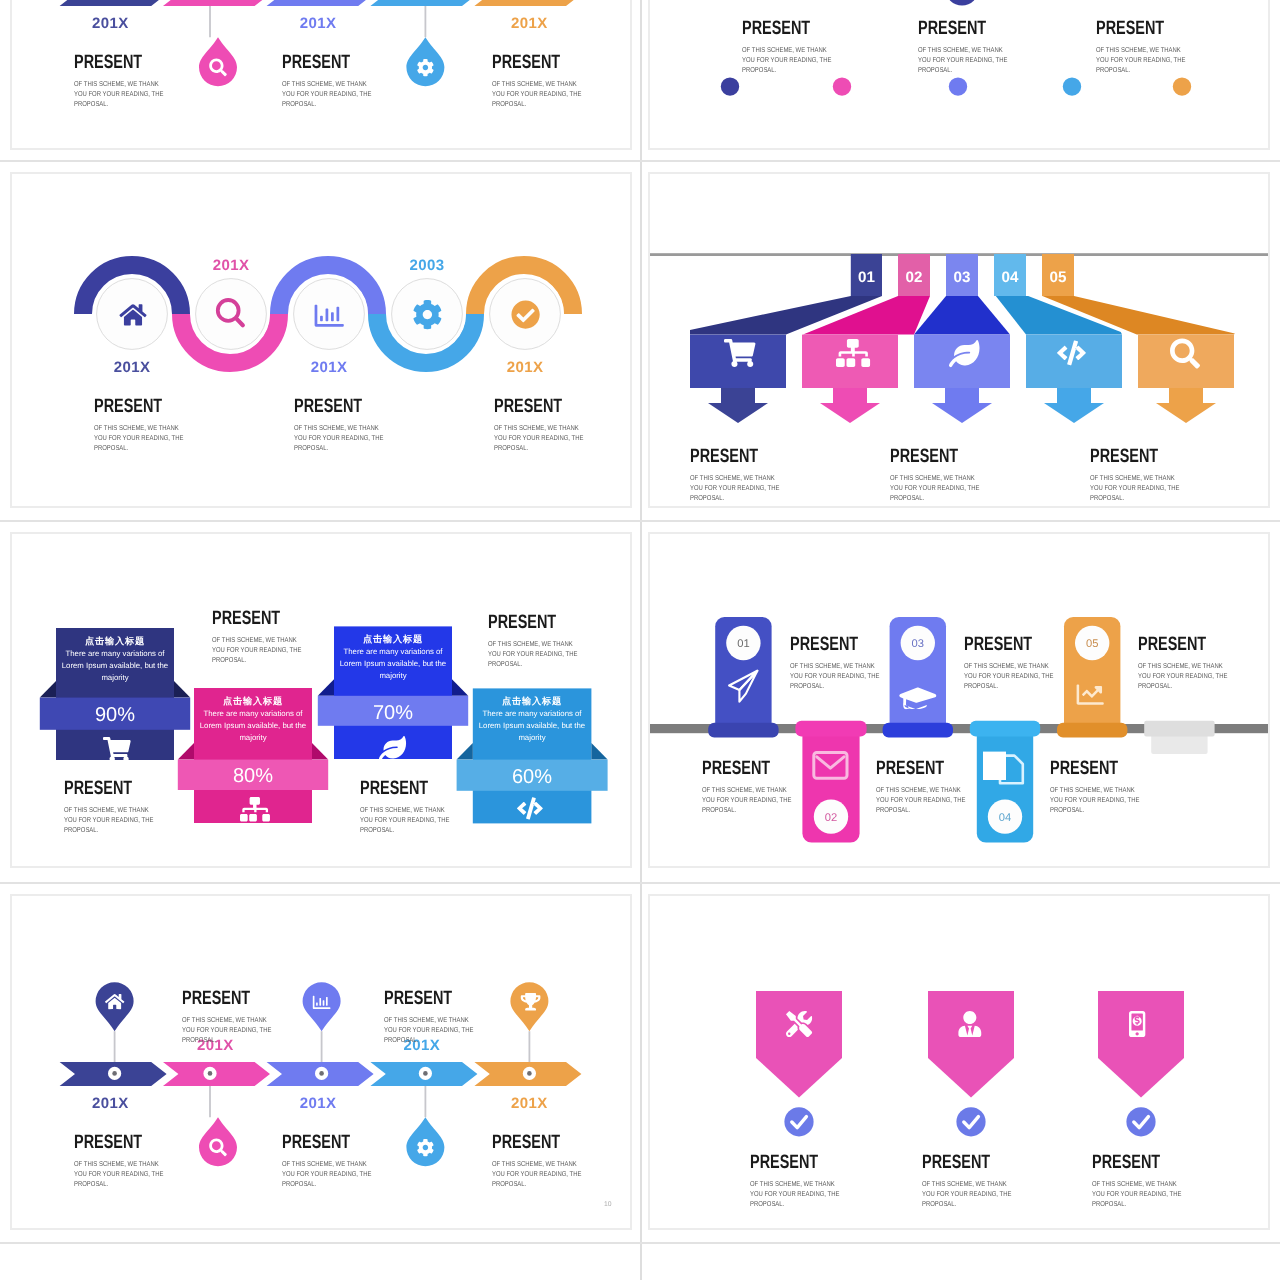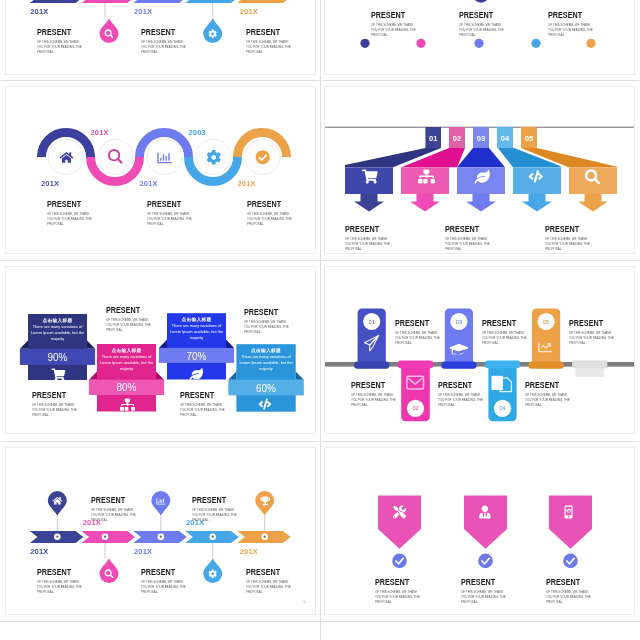--- a/index.html
+++ b/index.html
@@ -5,21 +5,21 @@
 <style>
 html,body{margin:0;padding:0;}
 body{width:640px;height:640px;background:#ffffff;font-family:"Liberation Sans",sans-serif;overflow:hidden;}
 .page{position:relative;width:640px;height:640px;background:#ffffff;}
 .hline{position:absolute;left:0;width:640px;height:1px;background:#e2e2e2;}
 .vline{position:absolute;top:0;width:1px;height:640px;background:#dedede;}
 .slide{position:absolute;background:#ffffff;border:1px solid #ececec;box-sizing:border-box;overflow:hidden;}
 .ttl{position:absolute;font-weight:bold;color:#1a1a1a;font-size:9.7px;letter-spacing:0px;white-space:nowrap;transform:scaleX(0.745);transform-origin:0 50%;}
 .desc{position:absolute;color:#5a5a5a;font-size:3.55px;line-height:5.3px;letter-spacing:0px;transform:scaleX(0.836);transform-origin:0 0;width:56px;}
 .yr{position:absolute;font-weight:bold;font-size:7.5px;letter-spacing:0.2px;white-space:nowrap;}
-.yr.c{}
+.yr.c{text-align:center;}
 .tblk{position:absolute;}
 .tblk .ttl{position:static;display:block;margin:0 0 2.5px 0;}
 .tblk .desc{position:static;display:block;}
 .boxtxt{position:absolute;text-align:center;}
 .cnttl{font-weight:bold;color:#ffffff;font-size:4.6px;letter-spacing:0.4px;margin-bottom:1px;}
 .lorem{color:#ffffff;font-size:3.9px;line-height:6px;}
 svg{display:block;overflow:visible;}
 .pn{position:absolute;font-size:3.4px;color:#b0b0b0;}
 </style>
 </head>

